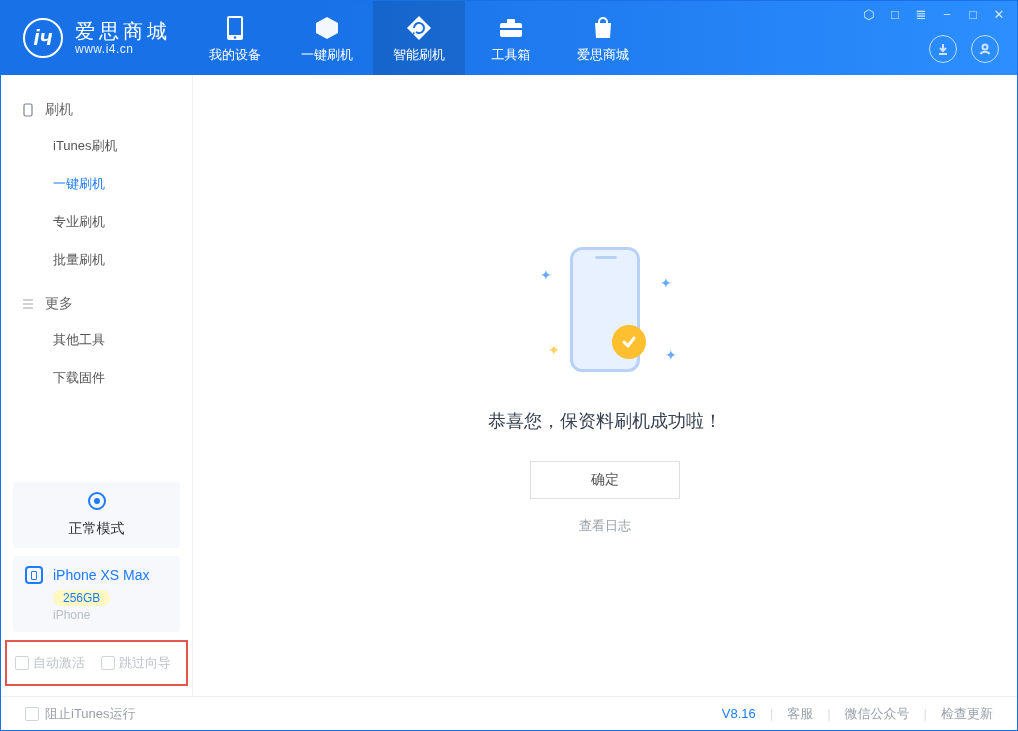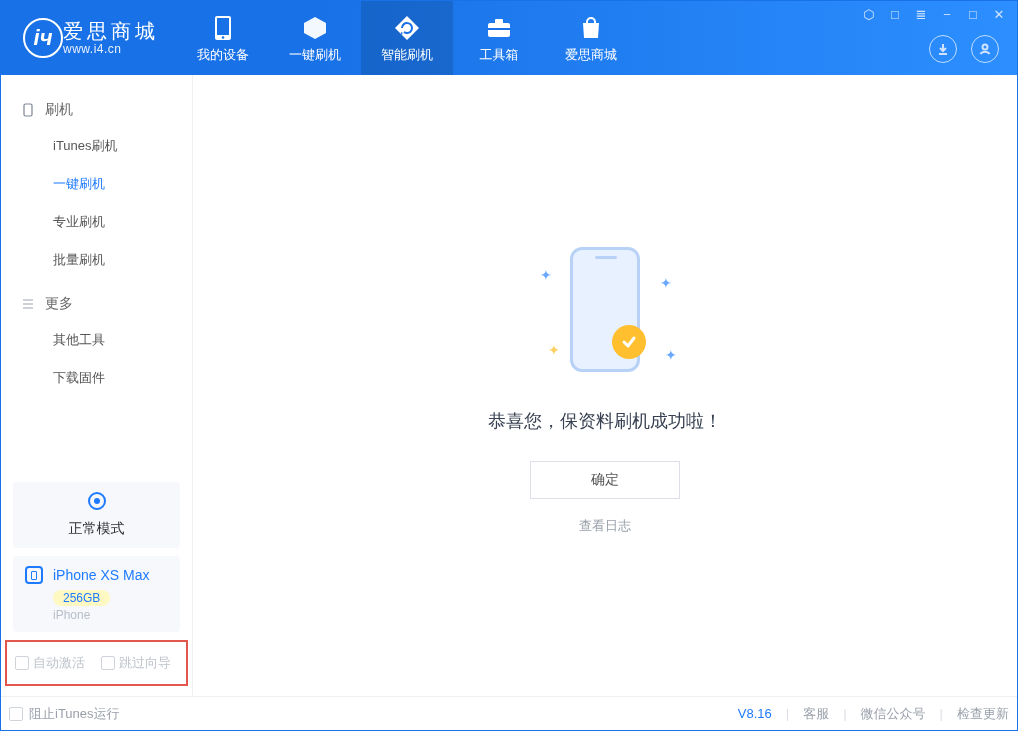--- a/index.html
+++ b/index.html
@@ -1,21 +1,21 @@
 <!DOCTYPE html>
 <html><head>
 <meta charset="utf-8">
 <style>
   * { box-sizing: border-box; margin: 0; padding: 0; font-family: "Microsoft YaHei", "PingFang SC", Arial, sans-serif; }
   body { background: #fff; }
   .window { width: 1018px; height: 731px; border: 1px solid #1871e6; display: flex; flex-direction: column; background: #fff; }
 
   
   .titlebar { height: 74px; background: linear-gradient(90deg, #1871e6 0%, #1871e6 30%, #2c8eff 100%); display: flex; align-items: stretch; color: #fff; position: relative; }
-  .logo-area { display: flex; align-items: center; padding: 0 18px 0 22px; }
+  .logo-area { display: flex; align-items: center; padding: 0 18px 0 22px; gap: 12px; }
   .logo-circle { width: 40px; height: 40px; border: 2px solid #fff; border-radius: 50%; display: flex; align-items: center; justify-content: center; font-size: 22px; font-weight: bold; font-style: italic; }
   .logo-text .cn { font-size: 20px; letter-spacing: 4px; line-height: 1.1; font-weight: 500; }
   .logo-text .url { font-size: 12px; opacity: .9; letter-spacing: .5px; }
   .nav { display: flex; align-items: stretch; }
   .nav-item { width: 92px; display: flex; flex-direction: column; align-items: center; justify-content: center; color: #fff; font-size: 13px; cursor: pointer; position: relative; }
   .nav-item.active { background: rgba(0,0,0,.12); }
   .nav-item .icon { width: 30px; height: 30px; display: flex; align-items: center; justify-content: center; margin-bottom: 3px; }
   .nav-item svg { fill: #fff; }
   .header-right { position: absolute; right: 10px; top: 6px; display: flex; gap: 10px; color: #cfe3ff; font-size: 13px; }
   .header-right span { cursor: pointer; width: 16px; text-align: center; }
@@ -56,21 +56,21 @@
   .phone { position:absolute; left:60px; top:10px; width:70px; height:125px; border:3px solid #b8d2f7; border-radius:12px; background:#e8f1ff;}
   .phone:before{content:"";position:absolute;top:6px;left:22px;width:22px;height:3px;background:#b8d2f7;border-radius:2px;}
   .badge { position:absolute; left:102px; top:88px; width:34px;height:34px;background:#ffbf2e;border-radius:50%;display:flex;align-items:center;justify-content:center;}
   .badge svg{stroke:#fff;fill:none;stroke-width:3;stroke-linecap:round;stroke-linejoin:round;}
   .spark { position:absolute; color:#6aa9ff; font-size:14px;}
   .msg { font-size:18px; color:#384152; margin-bottom:28px;}
   .ok-btn { width:150px; height:38px; border:1px solid #dcdfe6; background:#fff; color:#555; font-size:14px; cursor:pointer; margin-bottom:18px;}
   .loglink { color:#9aa0aa; font-size:13px; cursor:pointer;}
 
   
-  .statusbar { height:34px; border-top:1px solid #eef0f3; display:flex; align-items:center; padding:0 8px; font-size:13px; color:#9aa0aa;justify-content:space-between; }
+  .statusbar { height:34px; border-top:1px solid #eef0f3; display:flex; align-items:center; padding:0 24px; font-size:13px; color:#9aa0aa;justify-content:space-between; }
   .statusbar .left { display:flex; align-items:center; gap:8px;}
   .statusbar .right { margin-left:auto; display:flex; align-items:center; gap:14px;}
   .statusbar .sep { color:#dcdfe6;}
   .statusbar .ver { color:#1e7bff;}
   .statusbar .lnk { cursor:pointer; }
 </style>
 </head>
 <body>
 
 <div class="window">

